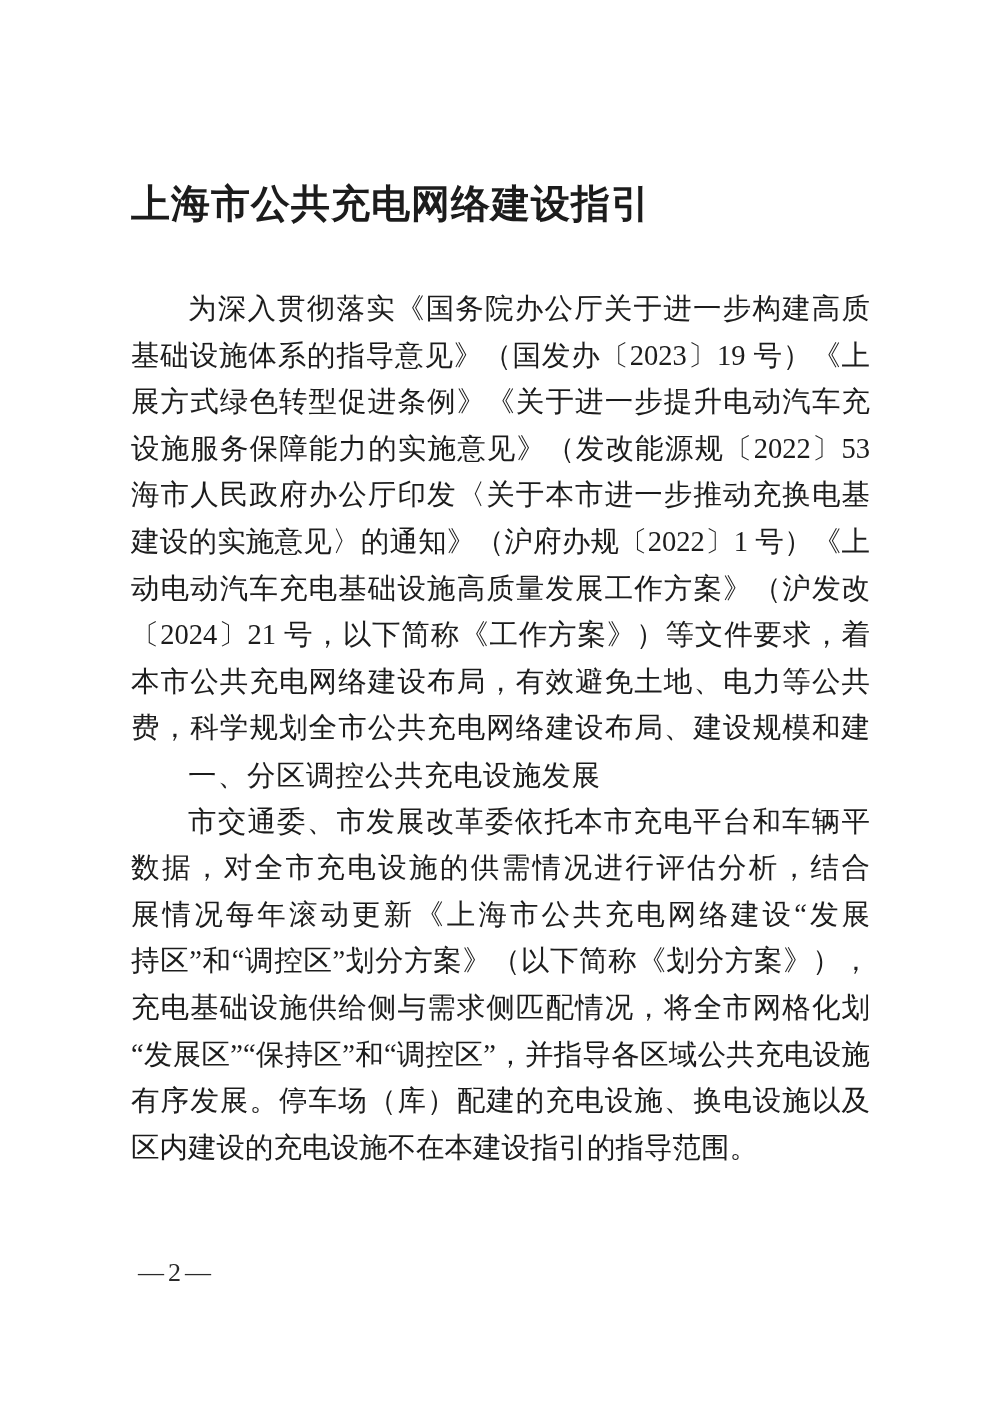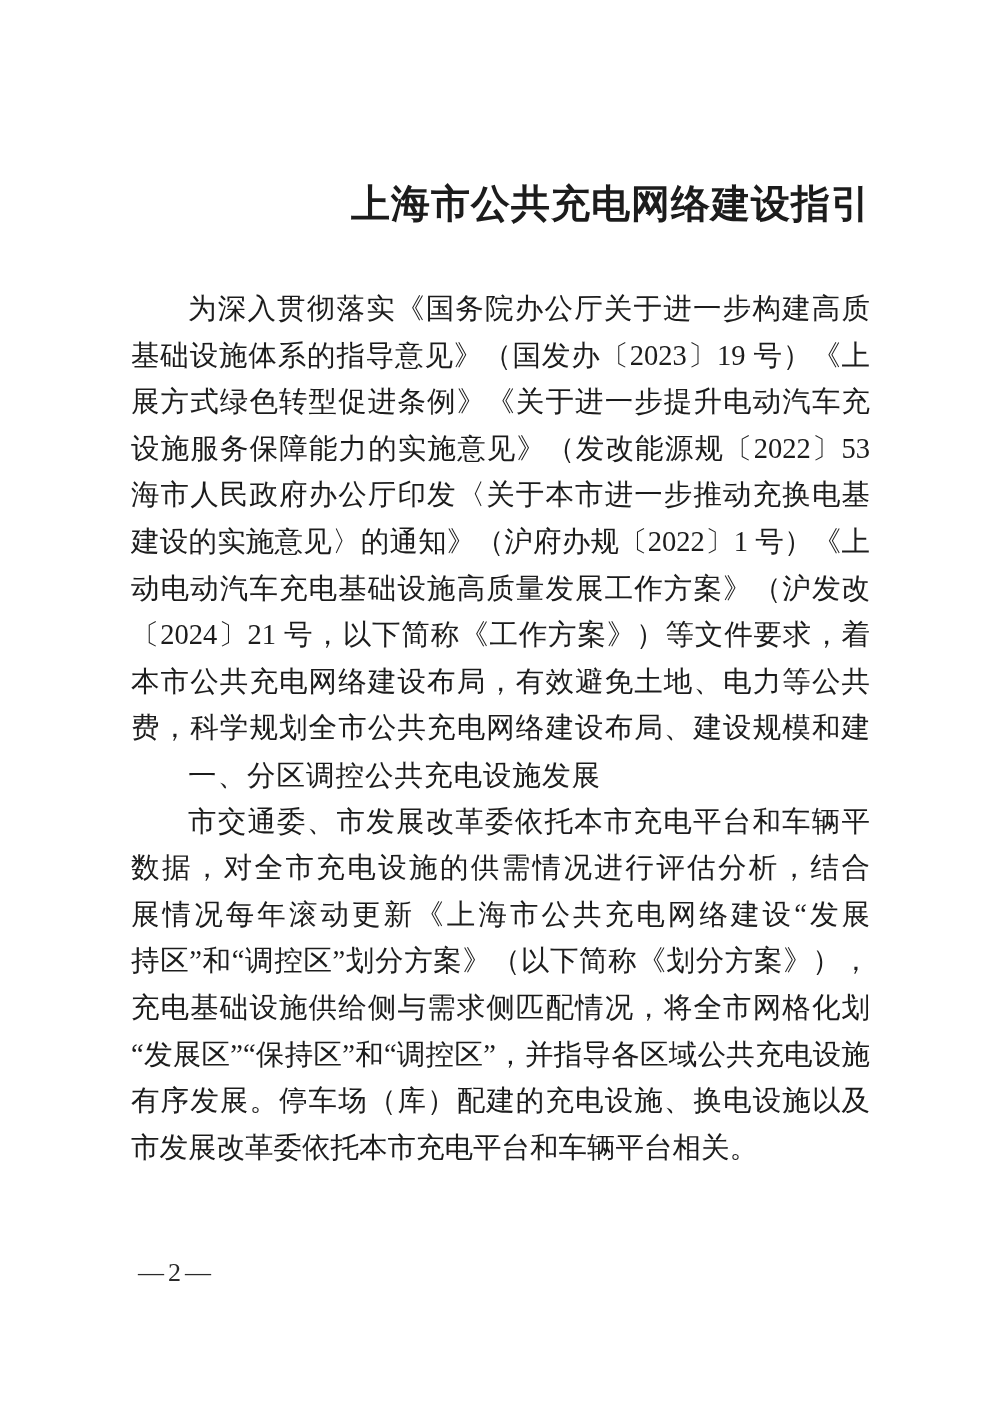--- a/index.html
+++ b/index.html
@@ -14,21 +14,21 @@
     font-family: "Liberation Serif", "DejaVu Serif", serif;
     overflow: hidden;
   }
   .doc-title {
     position: absolute;
     top: 176px;
     left: 131px;
     width: 740px;
     height: 56px;
     line-height: 56px;
-    text-align: right;
+    text-align: left;
     font-size: 39px;
     font-weight: 700;
     letter-spacing: 1px;
     white-space: nowrap;
   }
   .doc-body {
     position: absolute;
     top: 286px;
     left: 131px;
     width: 739px;
@@ -84,18 +84,18 @@
 
     <div class="line heading">一、分区调控公共充电设施发展</div>
 
     <div class="line indent j">市交通委、市发展改革委依托本市充电平台和车辆平台相关</div>
     <div class="line j">数据，对全市充电设施的供需情况进行评估分析，结合车、桩发</div>
     <div class="line j">展情况每年滚动更新《上海市公共充电网络建设“发展区”“保</div>
     <div class="line j">持区”和“调控区”划分方案》（以下简称《划分方案》），根据</div>
     <div class="line j">充电基础设施供给侧与需求侧匹配情况，将全市网格化划分为</div>
     <div class="line j">“发展区”“保持区”和“调控区”，并指导各区域公共充电设施</div>
     <div class="line j">有序发展。停车场（库）配建的充电设施、换电设施以及住宅小</div>
-    <div class="line">市发展改革委依托本市充电平台和车辆平台相关。</div>
+    <div class="line">区内建设的充电设施不在本建设指引的指导范围。</div>
   </div>
 
   <div class="page-number">—2—</div>
 
 </div>
 
 </body></html>

